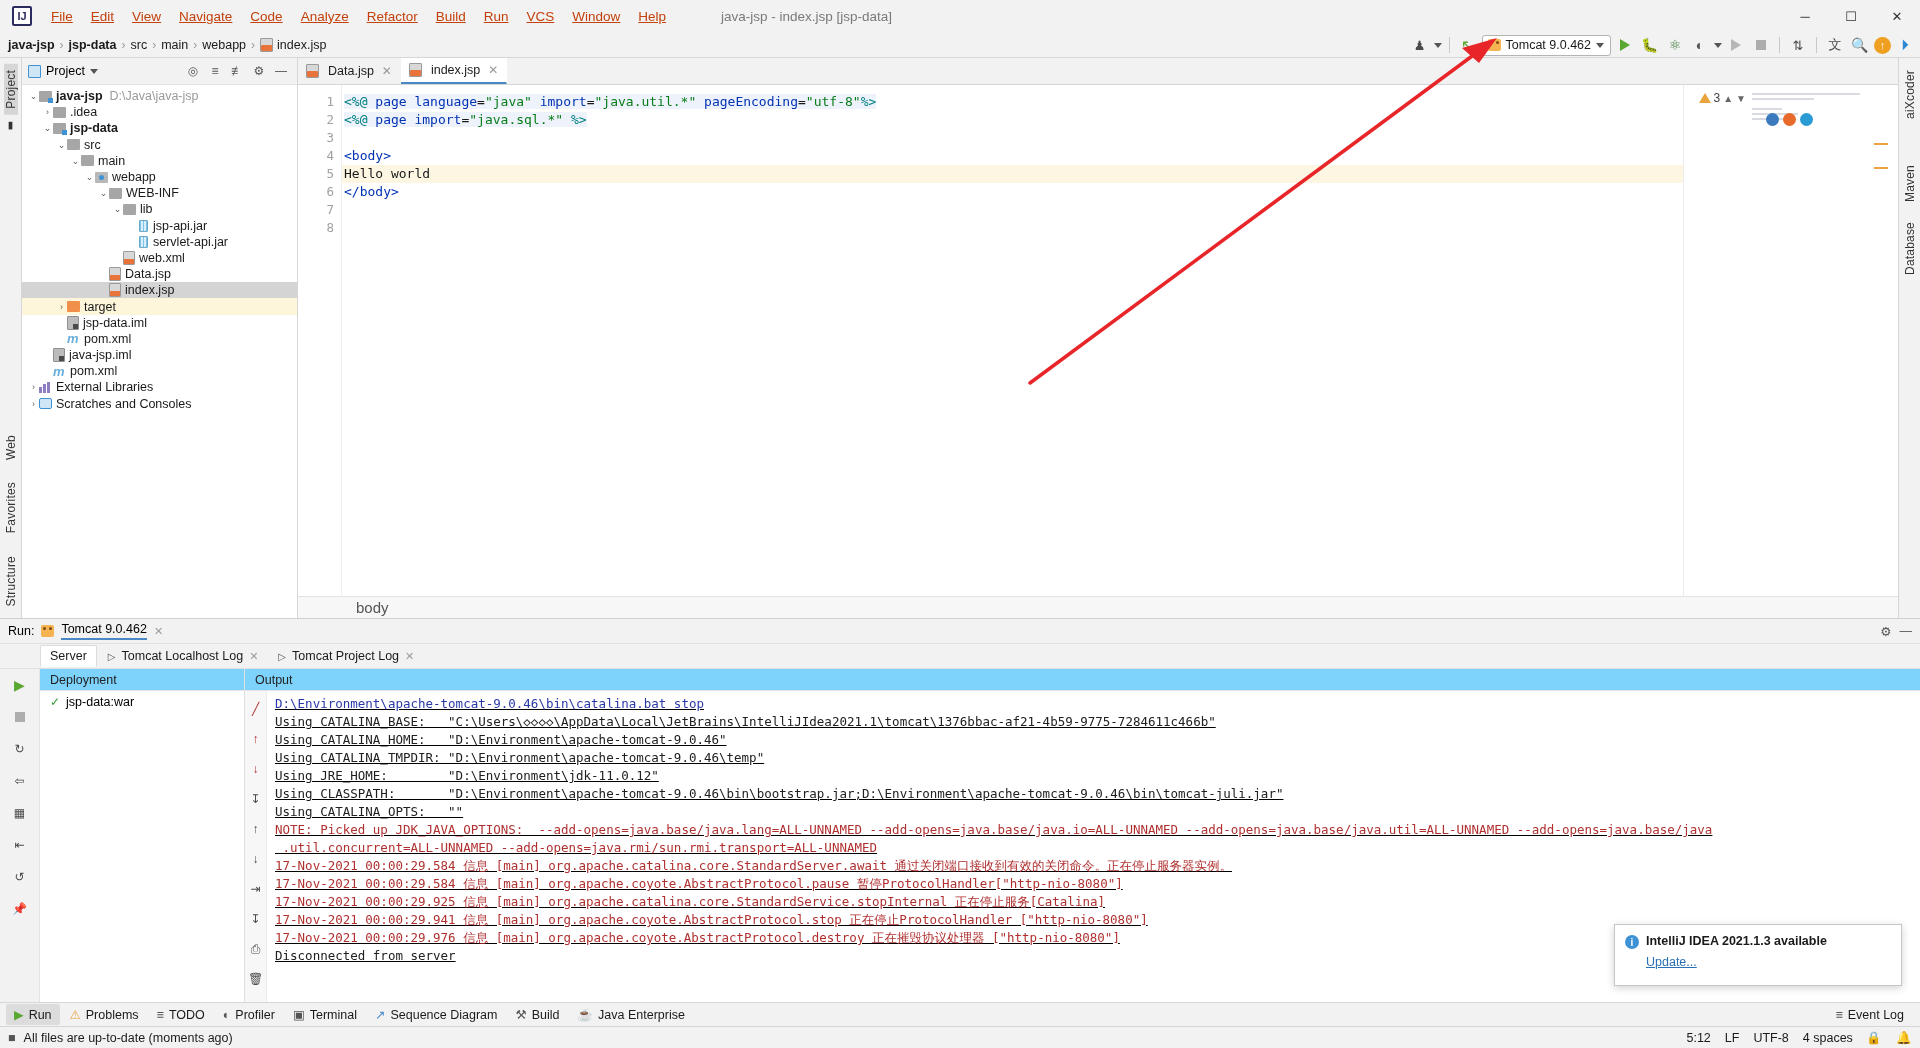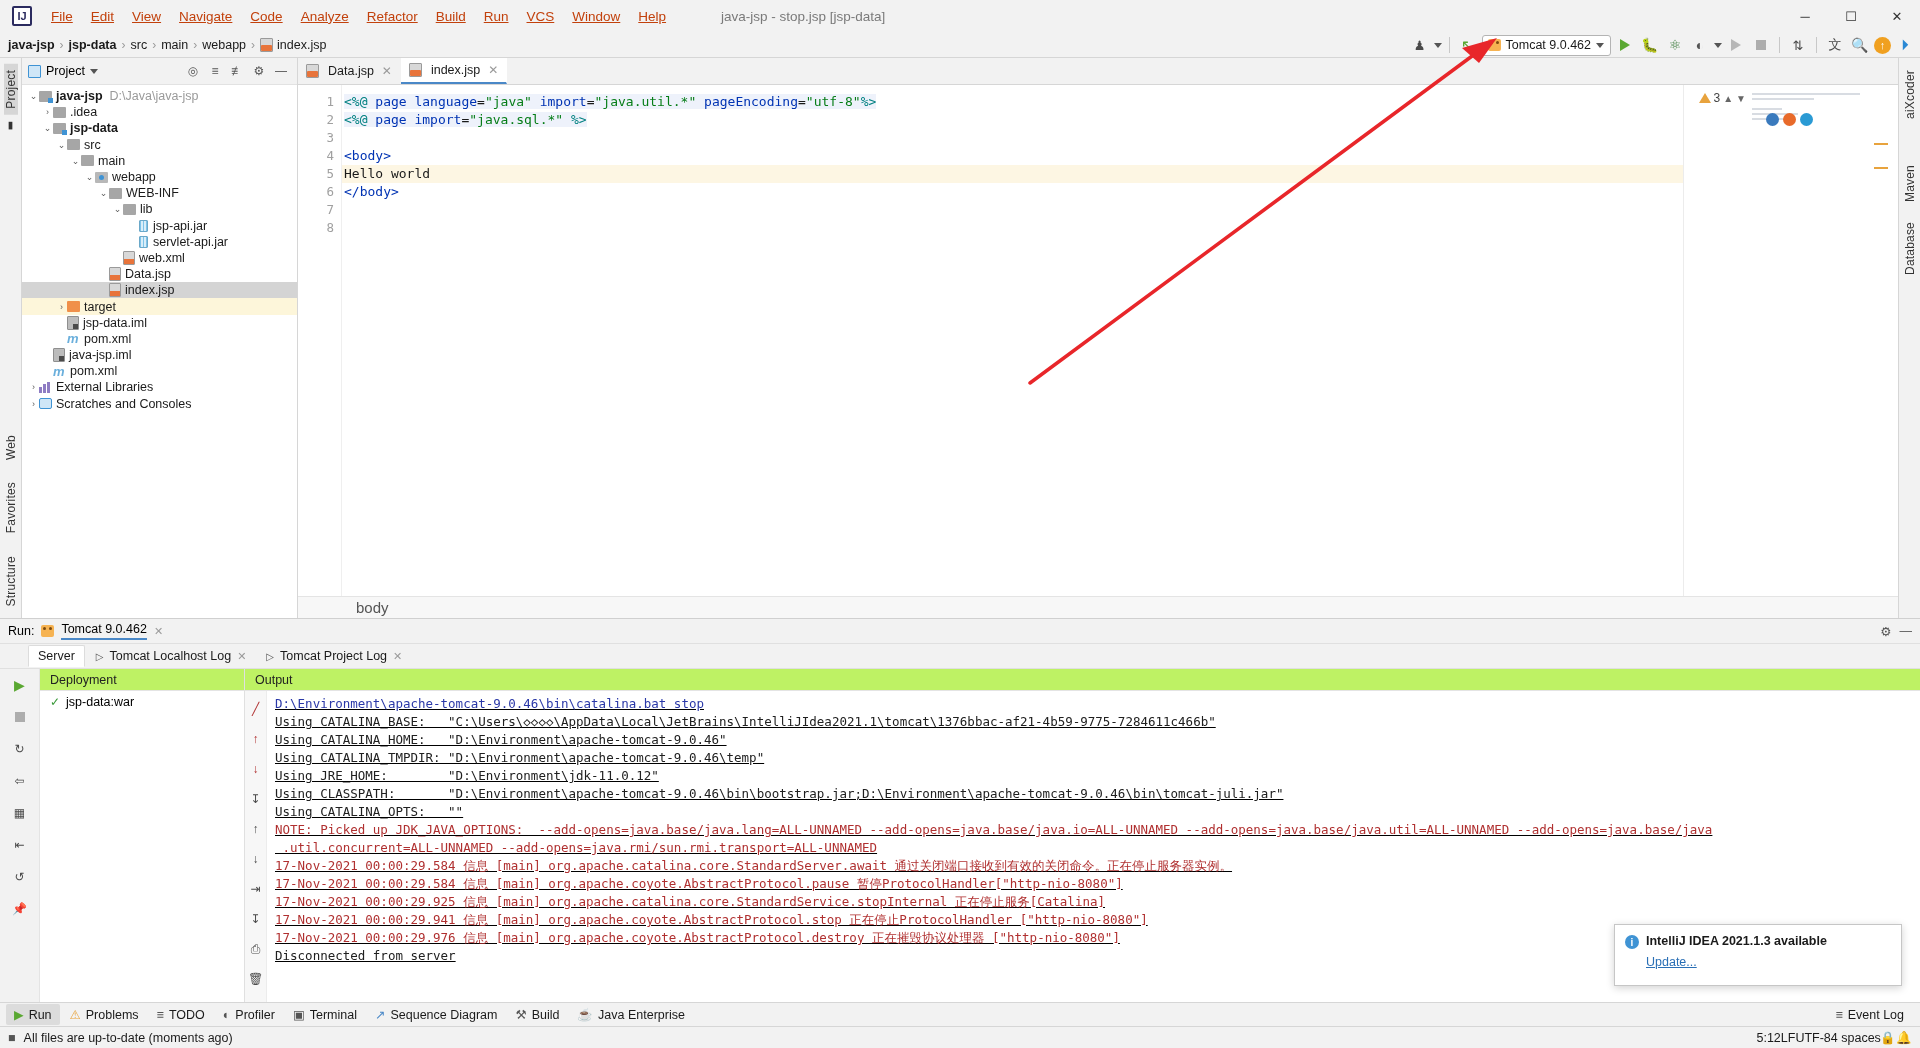--- a/index.html
+++ b/index.html
@@ -262,21 +262,21 @@
 
   
   .run-panel { height: 384px; display: flex; flex-direction: column; flex: none; background:#f2f2f2;
     border-top: 1px solid #d0d0d0; }
   .run-head {
     height: 25px; display: flex; align-items: center; gap: 7px; padding: 0 8px;
     font-size: 12.5px; border-bottom: 1px solid #e0e0e0; position: relative;
   }
   .run-head .gear { margin-left:auto; display:flex; gap:8px; color:#555; }
   .run-tabs {
-    height: 25px; display: flex; align-items: center; padding-left: 28px; gap: 2px;
+    height: 25px; display: flex; align-items: center; padding-left: 40px; gap: 2px;
     border-bottom: 1px solid #e0e0e0; background:#f2f2f2;
   }
   .rtab {
     padding: 3px 9px; font-size: 12.5px; color: #1a1a1a; display:flex; align-items:center; gap:6px;
   }
   .rtab.active { background:#fff; border:1px solid #dcdcdc; border-bottom:1px solid #fff; border-radius:2px 2px 0 0;}
   .rtab .x { color:#9a9a9a; font-size:11px; }
   .rtab-ico { color:#555; font-size:10px; }
 
   .run-body { flex: 1; display: flex; min-height: 0; }
@@ -284,21 +284,21 @@
     width: 40px; flex: none; background:#f2f2f2; display:flex; flex-direction:column;
     align-items:center; padding-top: 6px; gap: 12px; border-right: 1px solid #e4e4e4;
   }
   .rl-ico { width:20px;height:20px;display:flex;align-items:center;justify-content:center;
     font-size:12px;color:#4a4a4a; }
   .deploy-col {
     width: 205px; flex: none; background:#fff; border-right: 1px solid #e0e0e0;
     display:flex; flex-direction:column;
   }
   .col-head {
-    height: 22px; background:#bef264; display:flex; align-items:center; padding-left: 10px;
+    height: 22px; background:#7dd3fc; display:flex; align-items:center; padding-left: 10px;
     font-size: 12.5px; color:#222; border-bottom: 1px solid #e4e4e4;
   }
   .deploy-item {
     display:flex; align-items:center; gap:6px; padding: 4px 10px; font-size: 12.5px;
   }
   .check { color:#3a9a3a; font-size: 12px; }
 
   .output-col { flex: 1; display:flex; flex-direction:column; min-width:0; background:#fff; }
   .out-toolrail {
     width: 22px; flex:none; background:#f7f7f7; display:flex; flex-direction:column;
@@ -338,21 +338,21 @@
     display:flex; align-items:center; gap:5px; padding: 3px 8px; font-size: 12.5px; color:#1a1a1a;
   }
   .tw-btn.active { background:#dcdcdc; border-radius: 2px; }
   .tw-right { margin-left:auto; display:flex; align-items:center; gap:6px; padding-right:8px; }
 
   
   .status {
     height: 22px; background:#f2f2f2; border-top:1px solid #d6d6d6;
     display:flex; align-items:center; padding: 0 8px; font-size: 12.5px; color:#1a1a1a; flex:none;
   }
-  .status-right { margin-left:auto; display:flex; align-items:center; gap: 0; }
+  .status-right { margin-left:auto; display:flex; align-items:center; gap: 14px; }
 
   
   .annot { position:absolute; left:0; top:0; width:1920px; height:1048px; pointer-events:none; }
 </style>
 </head>
 <body>
 
 <div class="app">
 
   <div class="menubar">
@@ -362,21 +362,21 @@
     <div class="menu-item">View</div>
     <div class="menu-item">Navigate</div>
     <div class="menu-item">Code</div>
     <div class="menu-item">Analyze</div>
     <div class="menu-item">Refactor</div>
     <div class="menu-item">Build</div>
     <div class="menu-item">Run</div>
     <div class="menu-item">VCS</div>
     <div class="menu-item">Window</div>
     <div class="menu-item">Help</div>
-    <div class="win-title">java-jsp - stop.jsp [jsp-data]</div>
+    <div class="win-title">java-jsp - index.jsp [jsp-data]</div>
     <div class="win-controls">
       <div class="win-btn">─</div>
       <div class="win-btn">☐</div>
       <div class="win-btn close">✕</div>
     </div>
   </div>
 
   <div class="navbar">
     <div class="crumb bold">java-jsp</div>
     <span class="crumb-sep">›</span>

